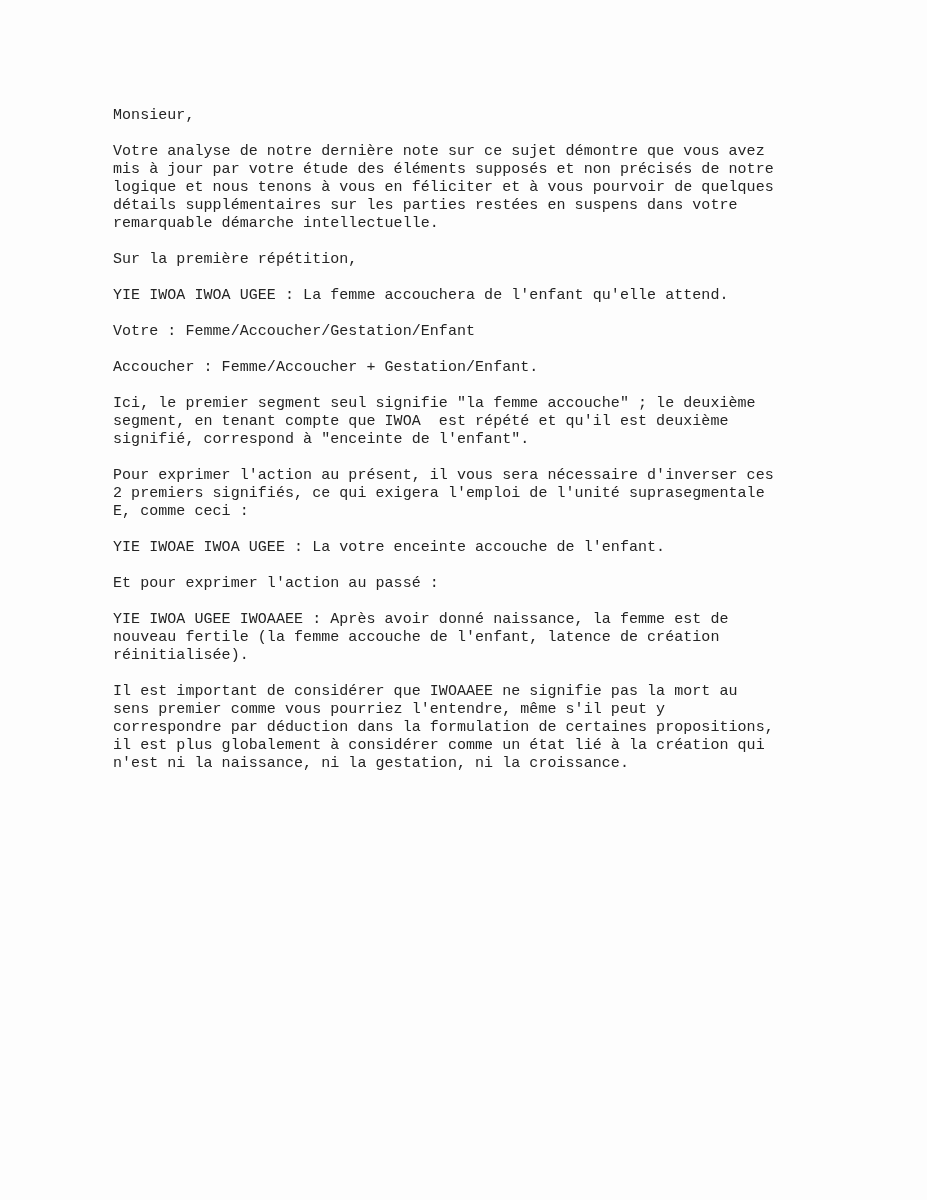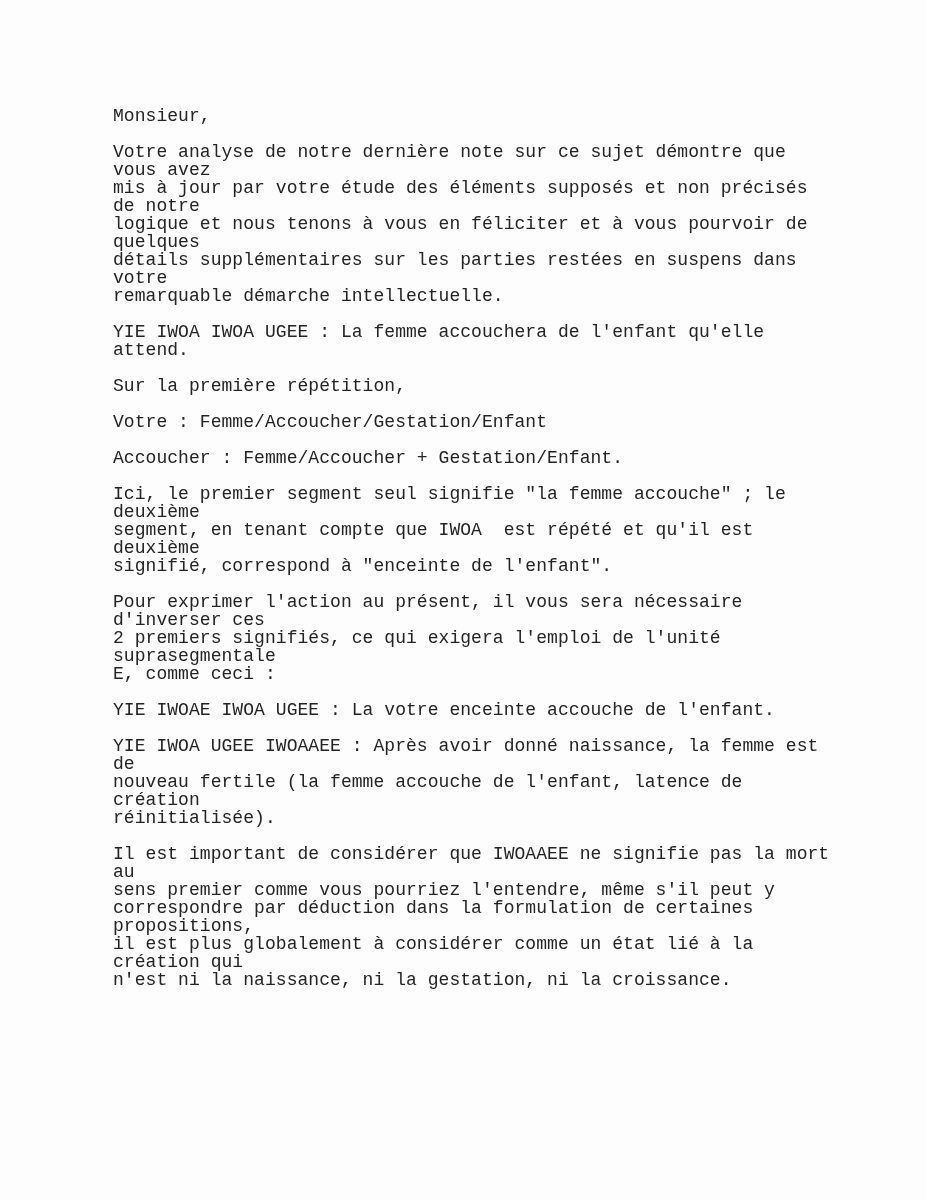--- a/index.html
+++ b/index.html
@@ -17,48 +17,49 @@
     color: #242424;
   }
   .letter-body {
     position: absolute;
     left: 113px;
     top: 107px;
     width: 724px;
   }
   .para {
     margin: 0 0 18px 0;
-    font-size: 18px;
+    font-size: 15px;
     line-height: 18px;
     white-space: pre-wrap;
     letter-spacing: 0.05px;
   }
 </style>
 </head>
 <body>
 
 <div class="page">
   <div class="letter-body">
     <p class="para">Monsieur,</p>
     <p class="para">Votre analyse de notre dernière note sur ce sujet démontre que vous avez
 mis à jour par votre étude des éléments supposés et non précisés de notre
 logique et nous tenons à vous en féliciter et à vous pourvoir de quelques
 détails supplémentaires sur les parties restées en suspens dans votre
 remarquable démarche intellectuelle.</p>
+    <p class="para">Sur la première répétition,</p>
     <p class="para">YIE IWOA IWOA UGEE : La femme accouchera de l'enfant qu'elle attend.</p>
-    <p class="para">Sur la première répétition,</p>
     <p class="para">Votre : Femme/Accoucher/Gestation/Enfant</p>
     <p class="para">Accoucher : Femme/Accoucher + Gestation/Enfant.</p>
     <p class="para">Ici, le premier segment seul signifie "la femme accouche" ; le deuxième
 segment, en tenant compte que IWOA  est répété et qu'il est deuxième
 signifié, correspond à "enceinte de l'enfant".</p>
     <p class="para">Pour exprimer l'action au présent, il vous sera nécessaire d'inverser ces
 2 premiers signifiés, ce qui exigera l'emploi de l'unité suprasegmentale
 E, comme ceci :</p>
     <p class="para">YIE IWOAE IWOA UGEE : La votre enceinte accouche de l'enfant.</p>
+    <p class="para">Et pour exprimer l'action au passé :</p>
     <p class="para">YIE IWOA UGEE IWOAAEE : Après avoir donné naissance, la femme est de
 nouveau fertile (la femme accouche de l'enfant, latence de création
 réinitialisée).</p>
     <p class="para">Il est important de considérer que IWOAAEE ne signifie pas la mort au
 sens premier comme vous pourriez l'entendre, même s'il peut y
 correspondre par déduction dans la formulation de certaines propositions,
 il est plus globalement à considérer comme un état lié à la création qui
 n'est ni la naissance, ni la gestation, ni la croissance.</p>
   </div>
 </div>

